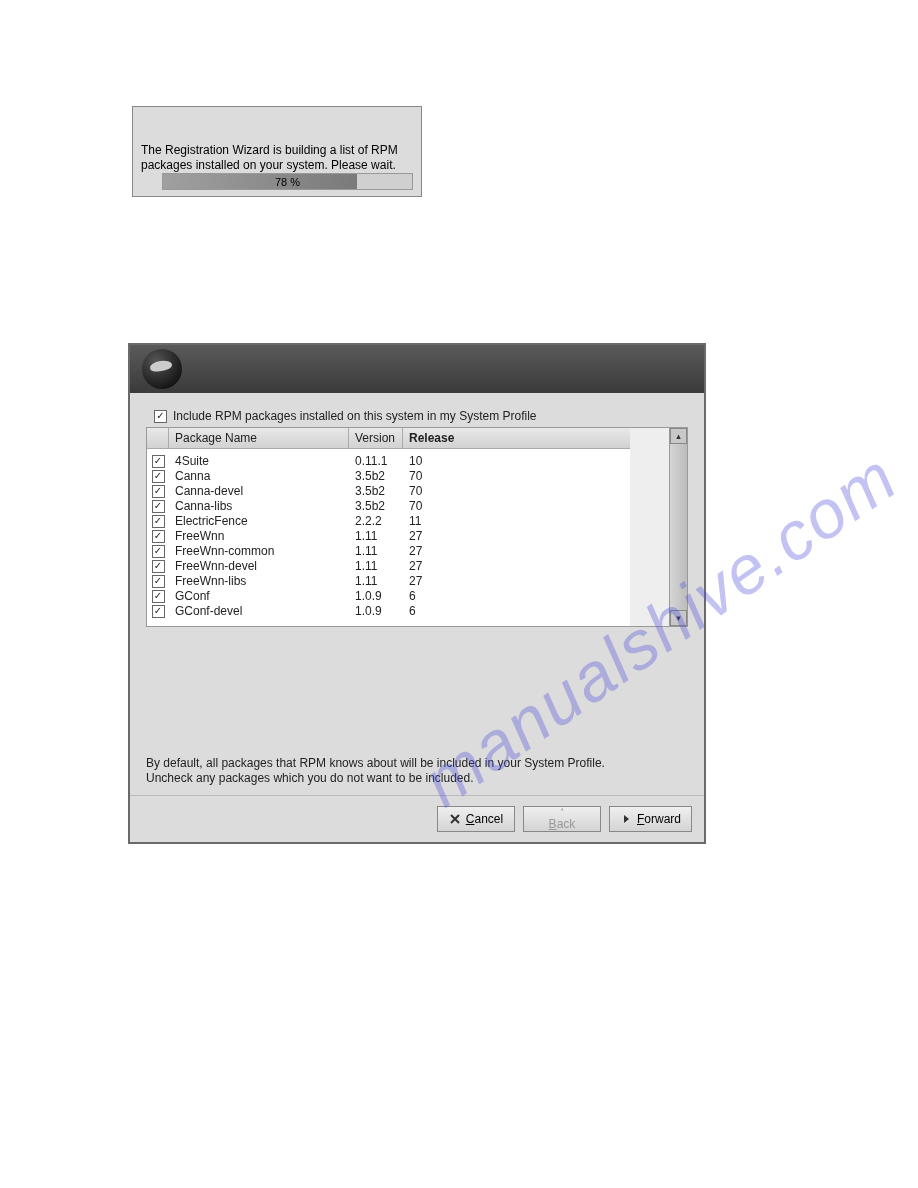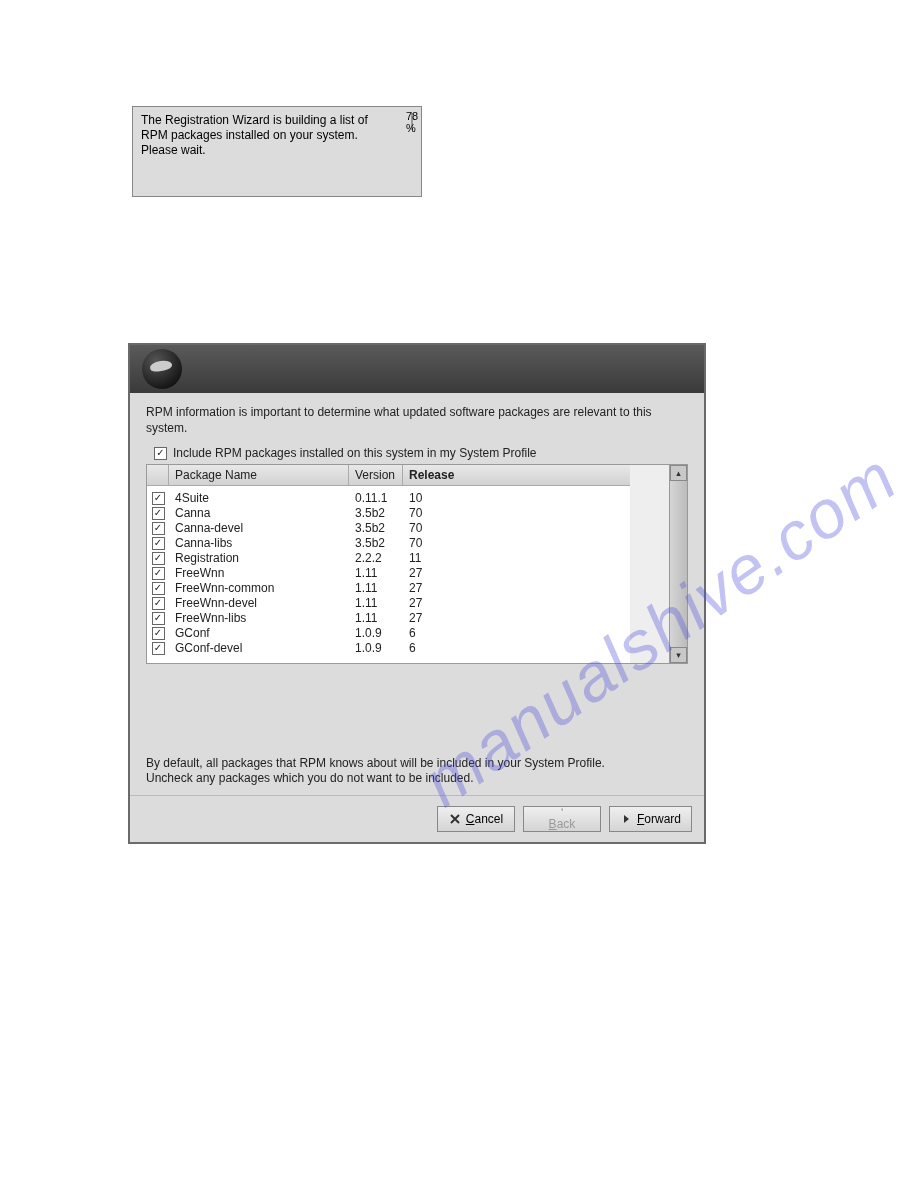--- a/index.html
+++ b/index.html
@@ -32,22 +32,22 @@
   .progress-dialog {
     position: absolute;
     top: 106px;
     left: 132px;
     width: 290px;
     height: 91px;
     border: 1px solid #888;
     background: #dcdcdc;
     padding: 6px 8px 6px 8px;
     display: flex;
-    flex-direction: row;
-    justify-content: center;
+    flex-direction: column;
+    justify-content: flex-end;
   }
   .progress-text {
     font-size: 12px;
     line-height: 1.25;
   }
   .progress-track {
     height: 17px;
     background: #d0d0d0;
     border: 1px solid #999;
     position: relative;
@@ -235,21 +235,20 @@
     <div class="progress-label">78 %</div>
   </div>
 </div>
 
 <div class="wizard">
   <div class="wizard-titlebar">
     <span class="hat-icon"></span>
   </div>
 
   <div class="wizard-body">
-    <div class="info-para">RPM information is important to determine what updated software packages are relevant to this system.</div>
 
     <label class="include-row">
       <span class="chk">✓</span>
       <span>Include RPM packages installed on this system in my System Profile</span>
     </label>
 
 
     <div class="pkg-panel">
       <div class="pkg-main">
         <div class="pkg-header">
@@ -288,21 +287,21 @@
                 <span class="chk">✓</span>
               </div>
               <div>Canna-libs</div>
               <div>3.5b2</div>
               <div>70</div>
             </div>
             <div class="pkg-row">
               <div class="chkcell">
                 <span class="chk">✓</span>
               </div>
-              <div>Registration</div>
+              <div>ElectricFence</div>
               <div>2.2.2</div>
               <div>11</div>
             </div>
             <div class="pkg-row">
               <div class="chkcell">
                 <span class="chk">✓</span>
               </div>
               <div>FreeWnn</div>
               <div>1.11</div>
               <div>27</div>

